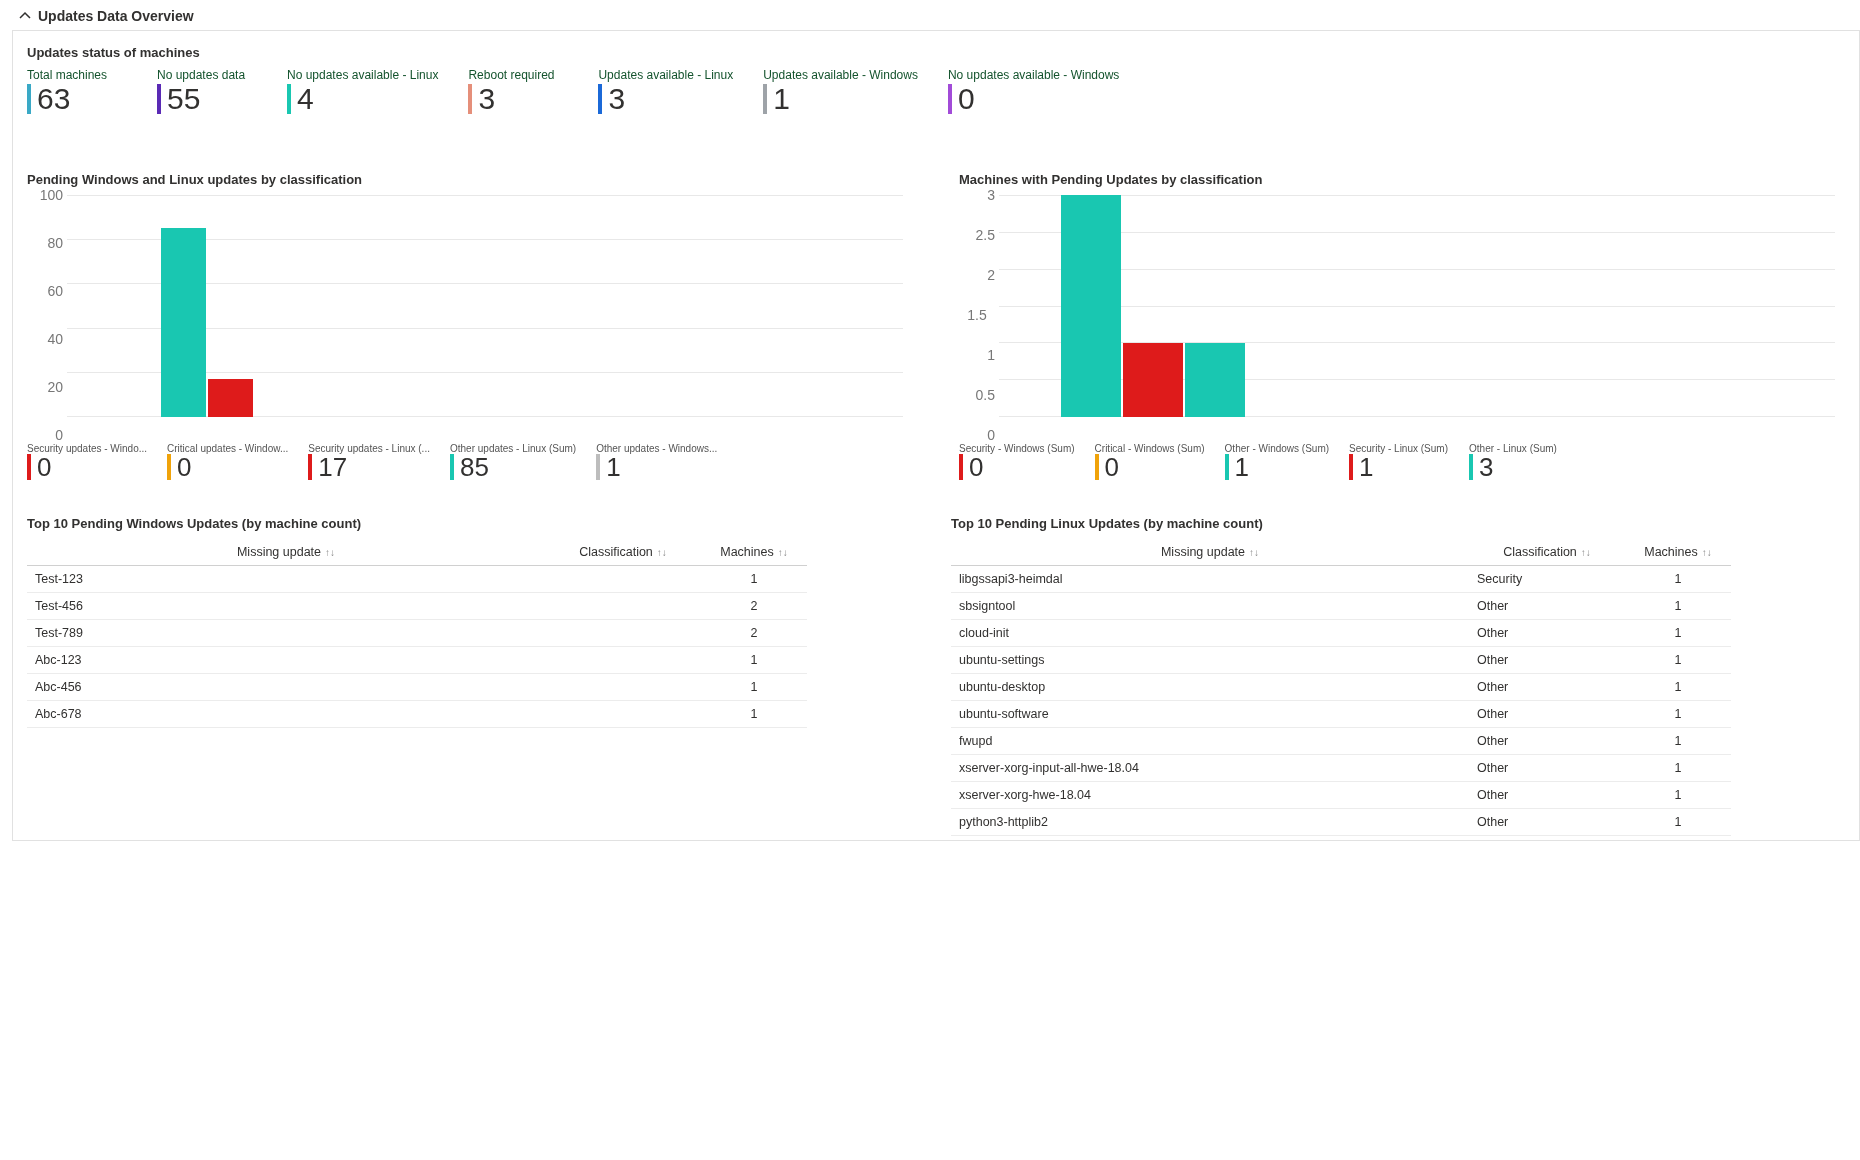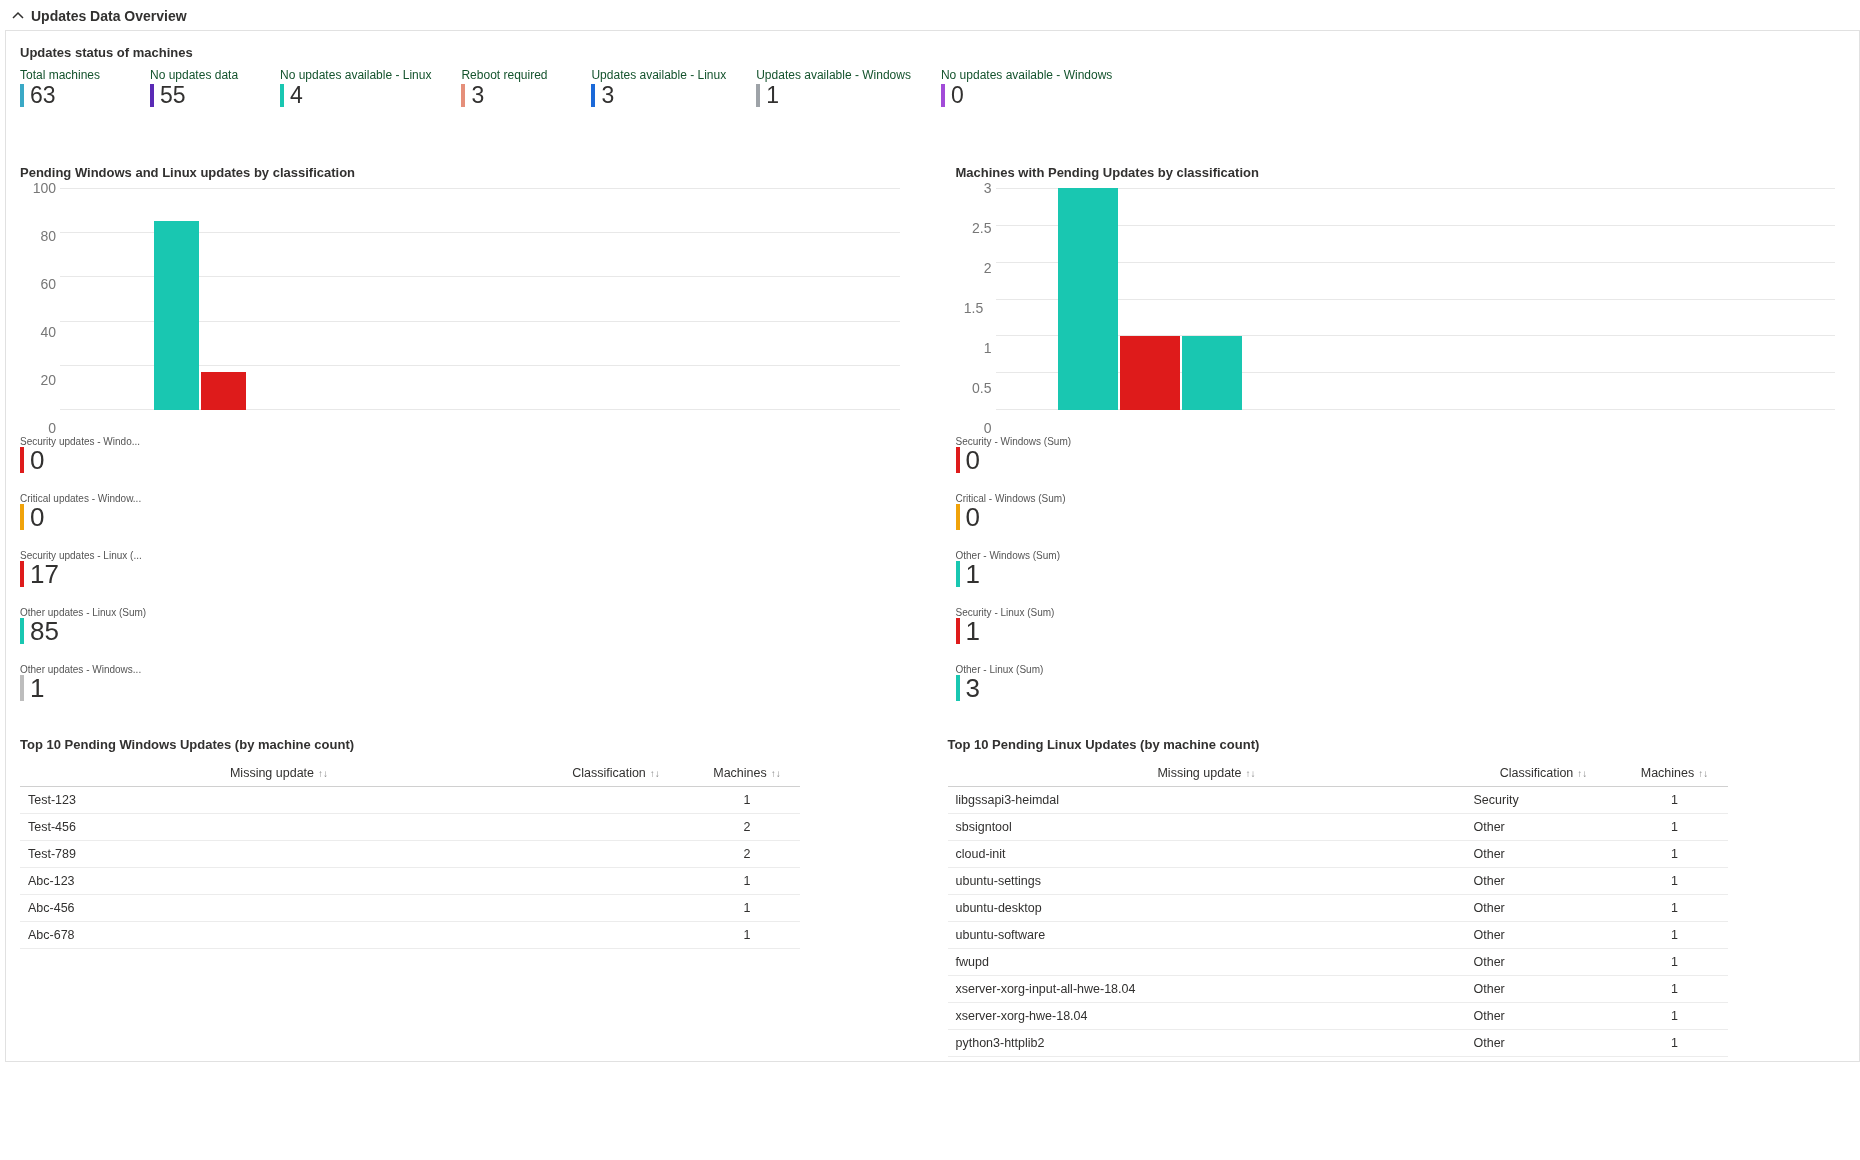--- a/index.html
+++ b/index.html
@@ -6,21 +6,21 @@
     margin: 0;
     padding: 0;
     font-family: "Segoe UI", Arial, sans-serif;
     font-size: 13px;
     color: #323130;
     background: #ffffff;
   }
   .page {
     width: 1860px;
     box-sizing: border-box;
-    padding: 0 0 40px 5px;
+    padding: 0 0 40px 12px;
   }
   
   .section-header {
     display: flex;
     align-items: center;
     padding: 8px 6px 6px 6px;
     font-weight: 600;
     font-size: 14px;
     border-bottom: 1px solid #e1e1e1;
   }
@@ -39,21 +39,21 @@
     font-weight: 600;
     font-size: 13px;
     margin: 4px 0 8px 0;
   }
   
   .kpis { display: flex; gap: 30px; flex-wrap: wrap; }
   .kpi { min-width: 100px; }
   .kpi-label { font-size: 12px; color: #14532d; margin-bottom: 2px; white-space: nowrap; }
   .kpi-val-wrap { display: flex; align-items: stretch; }
   .kpi-bar { width: 4px; margin-right: 6px; background: #888; }
-  .kpi-val { font-size: 23px; font-weight: 400; line-height: 1; }
+  .kpi-val { font-size: 30px; font-weight: 400; line-height: 1; }
   
   .charts-row { display: flex; gap: 46px; }
   .chart-panel { flex: 1; }
   .chart { position: relative; height: 240px; margin: 6px 0 8px 0; }
   .chart .plot {
     position: absolute; left: 40px; right: 10px; top: 0; bottom: 18px;
     border-bottom: 1px solid #bdbdbd;
   }
   .gridline {
     position: absolute; left: 0; right: 0; height: 0;
@@ -61,21 +61,21 @@
   }
   .ytick {
     position: absolute; left: 0; width: 36px; text-align: right;
     font-size: 14px; color: #777; transform: translateY(-50%);
   }
   .bars {
     position: absolute; left: 40px; right: 10px; top: 0; bottom: 18px;
     display: flex; align-items: flex-end; gap: 2px;
   }
   .bar { flex: 0 0 auto; height: 0; }
-  .legend-stats { display: flex; flex-wrap: wrap; gap: 20px; margin-top: 6px; flex-direction: column; }
+  .legend-stats { display: flex; flex-wrap: wrap; gap: 20px; margin-top: 6px; }
   .ls-item { min-width: 100px; }
   .ls-label { font-size: 10px; color: #555; white-space: nowrap; overflow:hidden; text-overflow:ellipsis; max-width:150px; }
   .ls-val-wrap { display:flex; align-items: stretch; }
   .ls-bar { width: 4px; margin-right: 6px; }
   .ls-val { font-size: 26px; font-weight: 400; line-height: 1; }
   
   .tables-row { display: flex; gap: 30px; margin-top: 18px; }
   .table-panel { flex: 1; }
   table.data {
     width: 100%; max-width: 780px; border-collapse: collapse; font-size: 12.5px;

